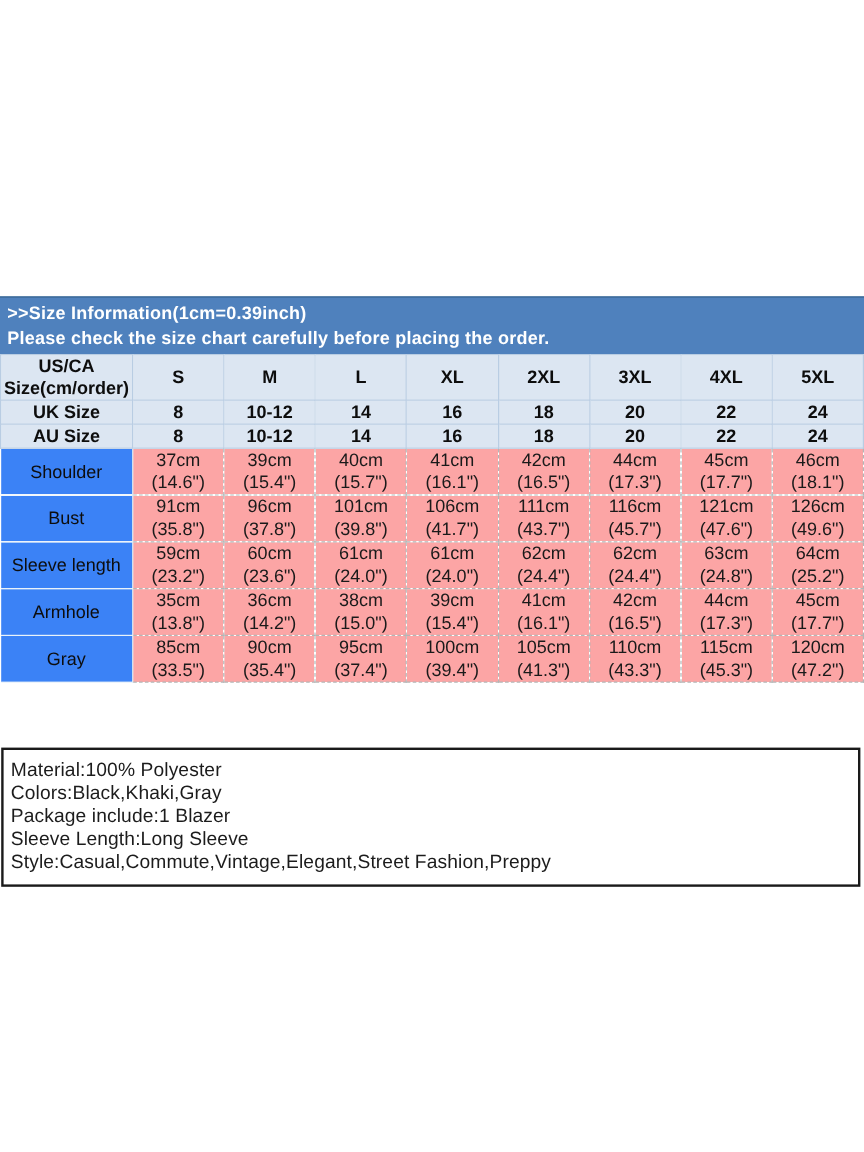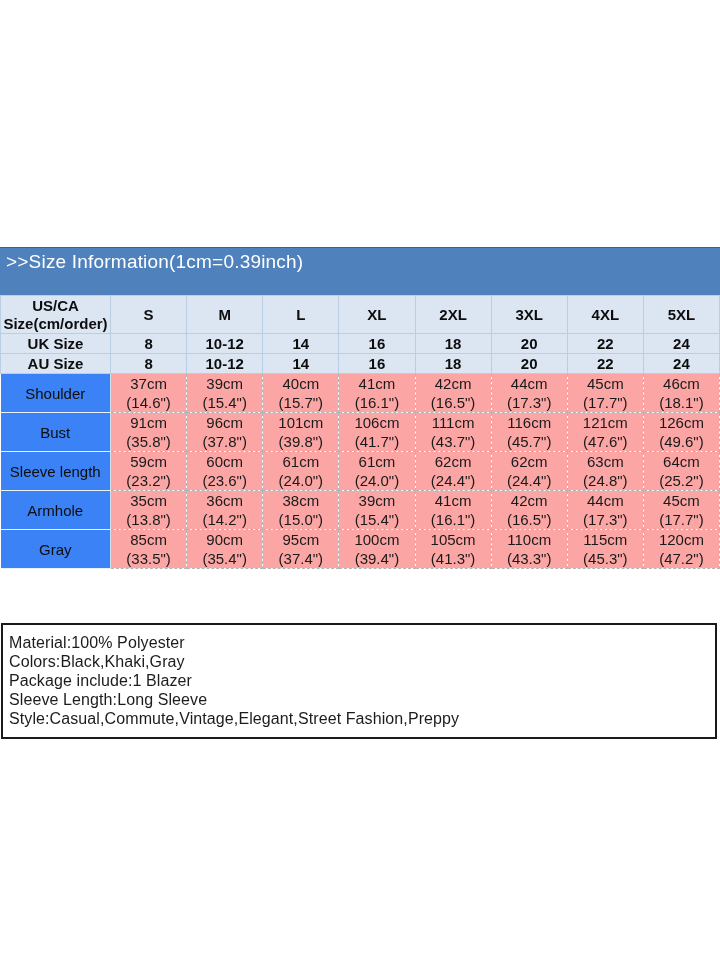--- a/index.html
+++ b/index.html
@@ -15,22 +15,22 @@
 
   
   .banner {
     position: absolute;
     top: 247px; left: 0;
     width: 720px; height: 48px;
     box-sizing: border-box;
     background: #4f81bd;
     border-top: 1px solid #37648f;
     color: #ffffff;
-    font-weight: normal;
-    font-size: 19px;
+    font-weight: bold;
+    font-size: 15px;
     padding: 3px 0 0 6px;
   }
   .banner .line { line-height: 21px; letter-spacing: 0.2px; }
 
   
   table.size-chart {
     position: absolute;
     top: 295px; left: 0;
     width: 720px;
     border-collapse: collapse;
@@ -94,20 +94,21 @@
     letter-spacing: 0.1px;
   }
 </style>
 </head>
 <body>
 
 <div class="page">
 
   <div class="banner">
     <div class="line">&gt;&gt;Size Information(1cm=0.39inch)</div>
+    <div class="line">Please check the size chart carefully before placing the order.</div>
   </div>
 
   <table class="size-chart">
     <colgroup>
       <col style="width:110px">
       <col>
         <col>
         <col>
         <col>
         <col>

